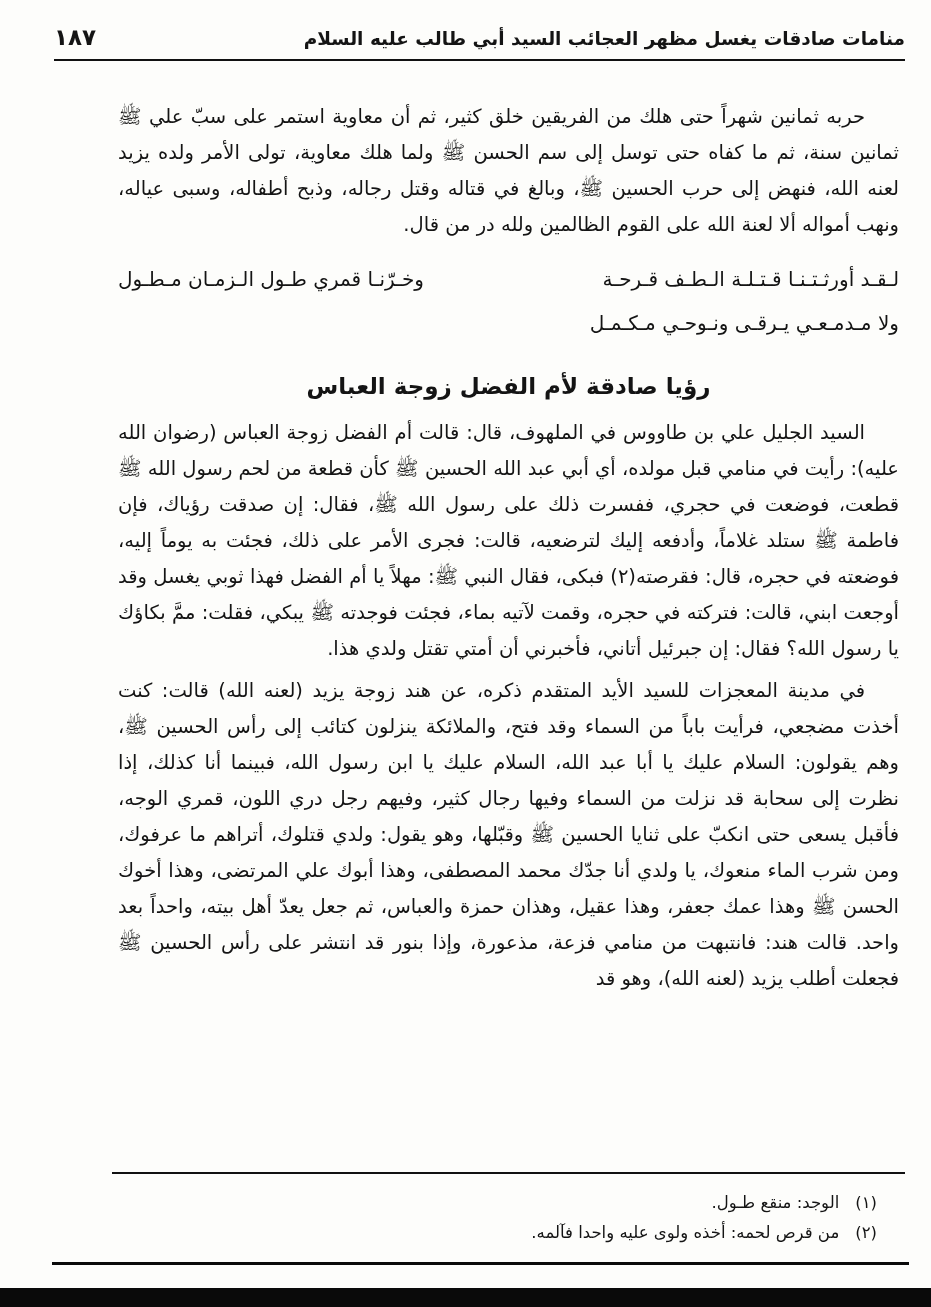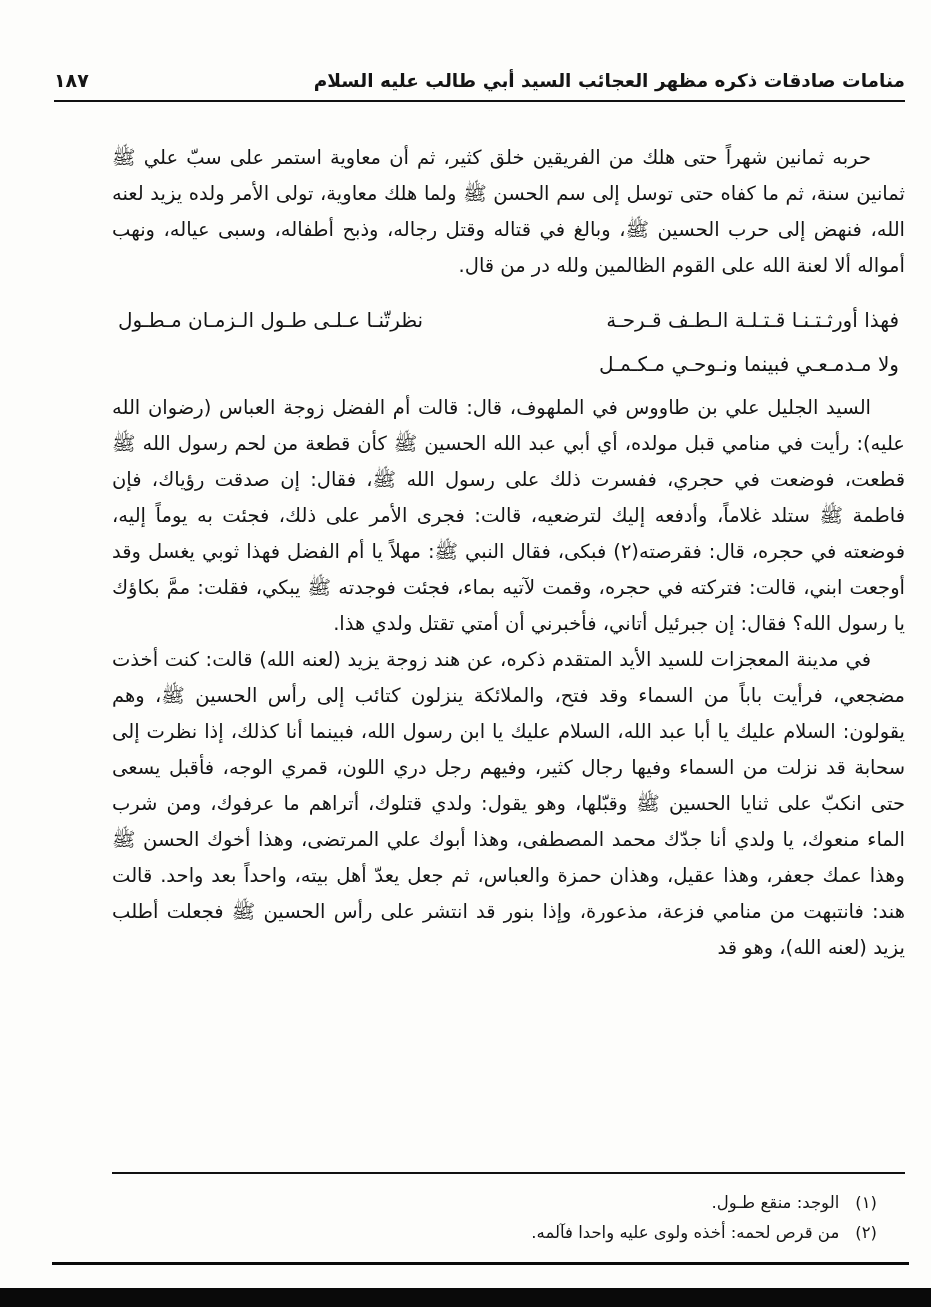--- a/index.html
+++ b/index.html
@@ -17,25 +17,25 @@
   
   .header {
     display: flex;
     justify-content: space-between;
     align-items: baseline;
     margin: 24px 26px 0 54px;
     padding-bottom: 9px;
     border-bottom: 2.5px solid #111;
   }
   .header-title { font-size: 18.5px; font-weight: bold; letter-spacing: .2px; }
-  .page-number { font-size: 19px; font-weight: bold; margin-top: 45px; }
+  .page-number { font-size: 23px; font-weight: bold; }
   
   .content { margin: 38px 26px 0 112px; }
   .para {
-    margin: 0;
+    margin: 6px;
     font-size: 19.5px;
     line-height: 36px;
     text-align: justify;
     text-indent: 34px;
   }
   .poetry { margin: 14px 6px 4px; }
   .verse-line {
     display: flex;
     justify-content: space-between;
     align-items: baseline;
@@ -81,38 +81,39 @@
     height: 19px;
     background: #0a0a0a;
   }
 </style>
 </head>
 <body>
 
 <div class="page">
 
   <div class="header">
-    <span class="header-title">منامات صادقات ذكره مظهر العجائب السيد أبي طالب عليه السلام</span>
+    <span class="header-title">منامات صادقات يغسل مظهر العجائب السيد أبي طالب عليه السلام</span>
     <span class="page-number">١٨٧</span>
   </div>
 
   <div class="content">
 
     <p class="para">حربه ثمانين شهراً حتى هلك من الفريقين خلق كثير، ثم أن معاوية استمر على سبّ علي ﷺ ثمانين سنة، ثم ما كفاه حتى توسل إلى سم الحسن ﷺ ولما هلك معاوية، تولى الأمر ولده يزيد لعنه الله، فنهض إلى حرب الحسين ﷺ، وبالغ في قتاله وقتل رجاله، وذبح أطفاله، وسبى عياله، ونهب أمواله ألا لعنة الله على القوم الظالمين ولله در من قال.</p>
 
     <div class="poetry">
       <div class="verse-line">
-        <span class="hemistich">فهذا أورثـتـنـا قـتـلـة الـطـف قـرحـة</span>
-        <span class="hemistich">نظرتّنـا عـلـى طـول الـزمـان مـطـول</span>
+        <span class="hemistich">لـقـد أورثـتـنـا قـتـلـة الـطـف قـرحـة</span>
+        <span class="hemistich">وخـرّنـا قمري طـول الـزمـان مـطـول</span>
       </div>
       <div class="verse-line">
-        <span class="hemistich">ولا مـدمـعـي فبينما ونـوحـي مـكـمـل</span>
+        <span class="hemistich">ولا مـدمـعـي يـرقـى ونـوحـي مـكـمـل</span>
       </div>
     </div>
 
+    <h2 class="section-heading">رؤيا صادقة لأم الفضل زوجة العباس</h2>
     <p class="para">السيد الجليل علي بن طاووس في الملهوف، قال: قالت أم الفضل زوجة العباس (رضوان الله عليه): رأيت في منامي قبل مولده، أي أبي عبد الله الحسين ﷺ كأن قطعة من لحم رسول الله ﷺ قطعت، فوضعت في حجري، ففسرت ذلك على رسول الله ﷺ، فقال: إن صدقت رؤياك، فإن فاطمة ﷺ ستلد غلاماً، وأدفعه إليك لترضعيه، قالت: فجرى الأمر على ذلك، فجئت به يوماً إليه، فوضعته في حجره، قال: فقرصته(٢) فبكى، فقال النبي ﷺ: مهلاً يا أم الفضل فهذا ثوبي يغسل وقد أوجعت ابني، قالت: فتركته في حجره، وقمت لآتيه بماء، فجئت فوجدته ﷺ يبكي، فقلت: ممَّ بكاؤك يا رسول الله؟ فقال: إن جبرئيل أتاني، فأخبرني أن أمتي تقتل ولدي هذا.</p>
 
     <p class="para">في مدينة المعجزات للسيد الأيد المتقدم ذكره، عن هند زوجة يزيد (لعنه الله) قالت: كنت أخذت مضجعي، فرأيت باباً من السماء وقد فتح، والملائكة ينزلون كتائب إلى رأس الحسين ﷺ، وهم يقولون: السلام عليك يا أبا عبد الله، السلام عليك يا ابن رسول الله، فبينما أنا كذلك، إذا نظرت إلى سحابة قد نزلت من السماء وفيها رجال كثير، وفيهم رجل دري اللون، قمري الوجه، فأقبل يسعى حتى انكبّ على ثنايا الحسين ﷺ وقبّلها، وهو يقول: ولدي قتلوك، أتراهم ما عرفوك، ومن شرب الماء منعوك، يا ولدي أنا جدّك محمد المصطفى، وهذا أبوك علي المرتضى، وهذا أخوك الحسن ﷺ وهذا عمك جعفر، وهذا عقيل، وهذان حمزة والعباس، ثم جعل يعدّ أهل بيته، واحداً بعد واحد. قالت هند: فانتبهت من منامي فزعة، مذعورة، وإذا بنور قد انتشر على رأس الحسين ﷺ فجعلت أطلب يزيد (لعنه الله)، وهو قد</p>
 
   </div>
 
   <div class="footnotes">
     <div class="footnote-row">
       <span class="footnote-marker">(١)</span>
       <span class="footnote-text">الوجد: منقع طـول.</span>

